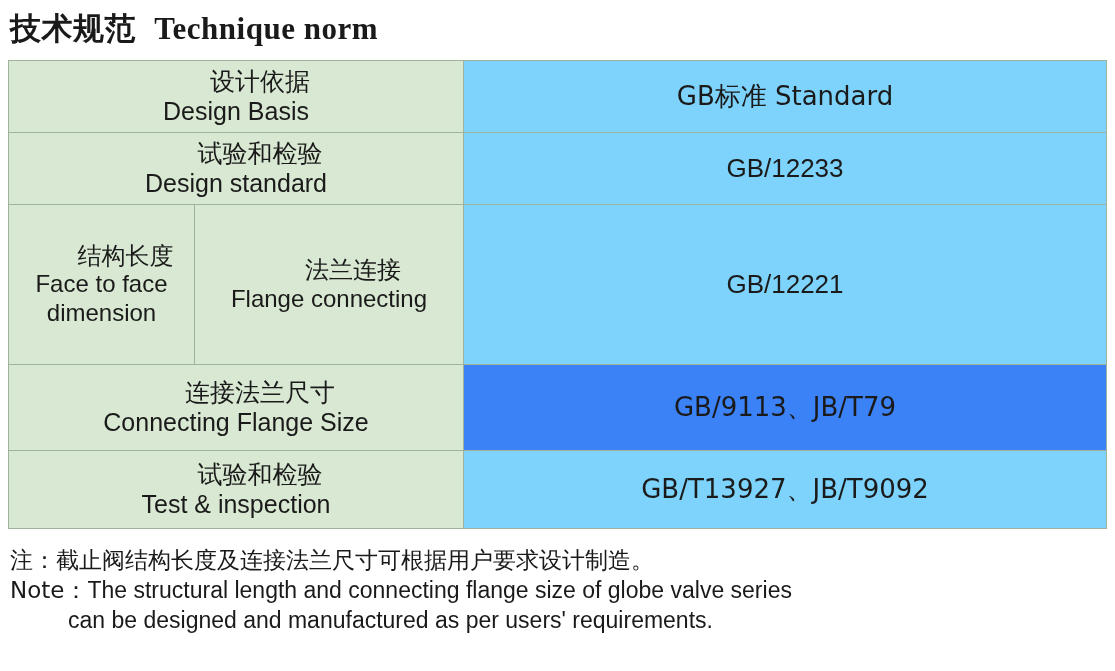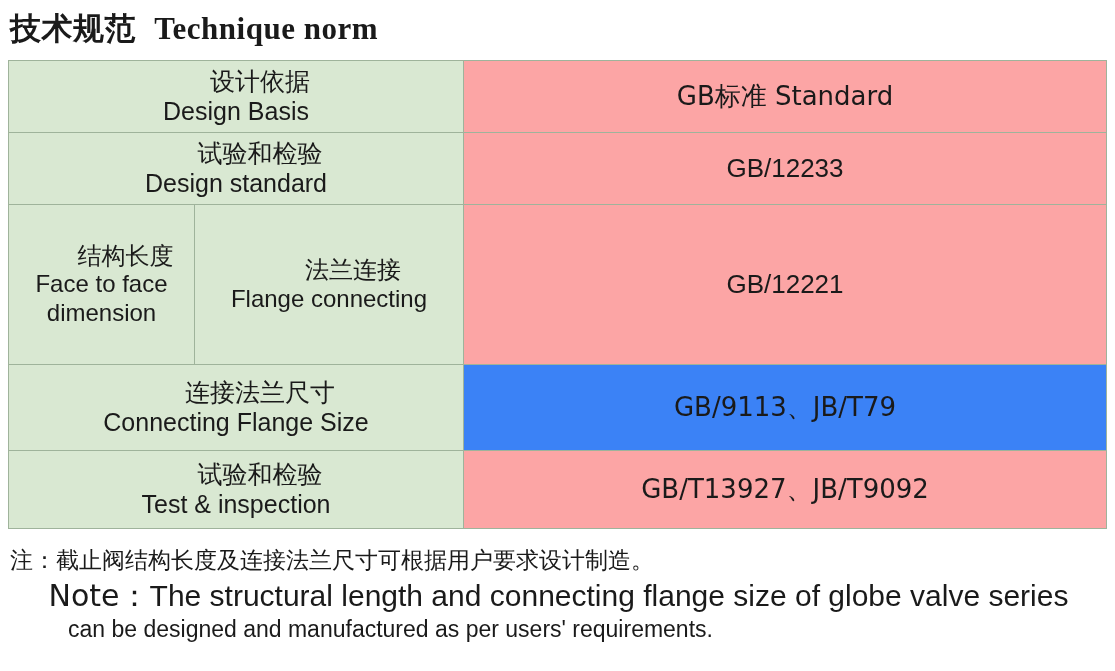--- a/index.html
+++ b/index.html
@@ -40,21 +40,21 @@
     border: 1px solid #9fb39b;
     vertical-align: middle;
     text-align: center;
     line-height: 1.18;
   }
   td.lbl {
     background: #d9e8d2;
     font-size: 25px;
   }
   td.val {
-    background: #fca5a5;
+    background: #7dd3fc;
     font-size: 26px;
   }
   td.val.shaded {
     background: #3b82f6;
   }
   .cnline {
     font-family: Liberation Serif, serif;
     font-size: 25px;
     display: block;
     margin-left: 48px;
@@ -79,24 +79,23 @@
     margin-top: 16px;
     padding-left: 2px;
   }
   .note-cn {
     font-family: "DejaVu Sans", sans-serif;
     font-size: 23px;
     line-height: 1.35;
     white-space: nowrap;
   }
   .note-en {
-    font-size: 30px;
+    font-size: 23px;
     line-height: 1.3;
     white-space: nowrap;
-    text-align: center;
   }
   .note-en .lbl-en { font-family: "DejaVu Sans", sans-serif; }
   .note-en-2 {
     font-size: 23px;
     line-height: 1.3;
     padding-left: 58px;
     white-space: nowrap;
   }
 </style>
 </head>

